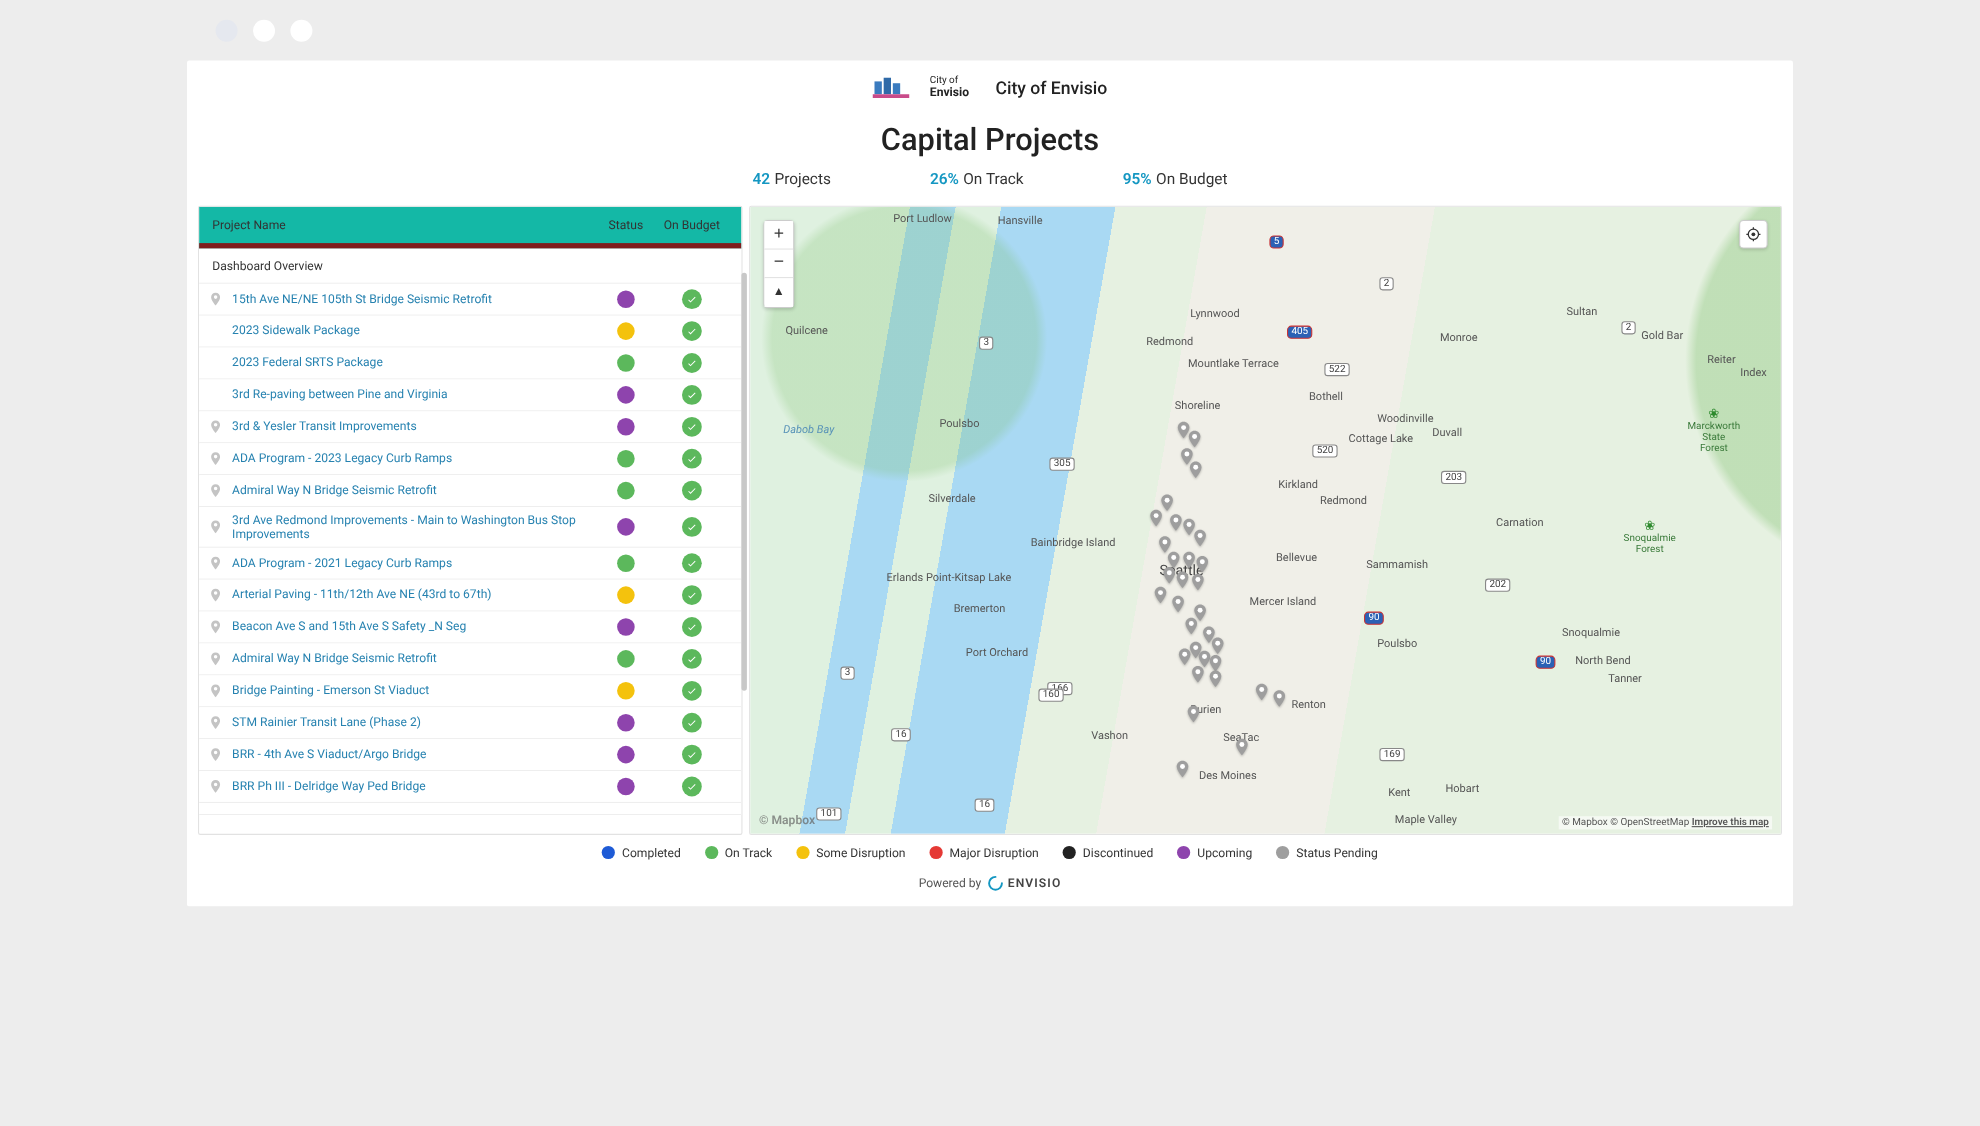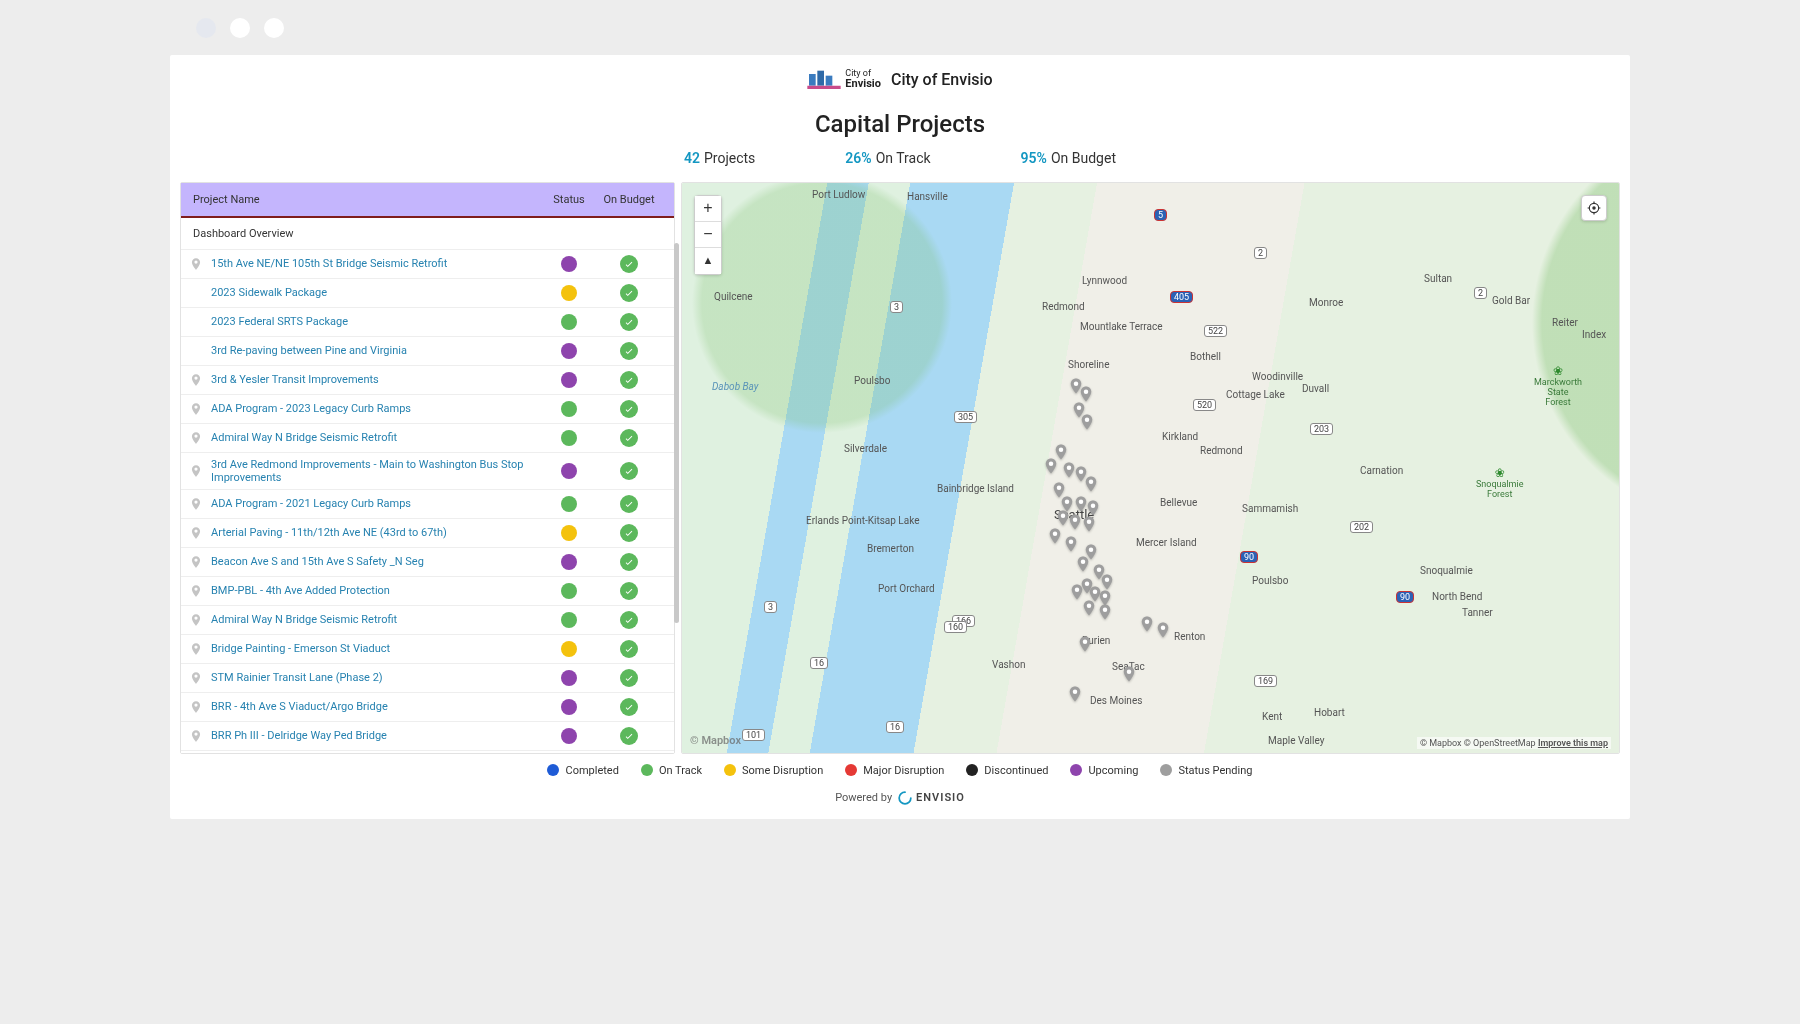--- a/index.html
+++ b/index.html
@@ -3,35 +3,35 @@
 <meta charset="utf-8">
 <style>
   * { box-sizing: border-box; margin: 0; padding: 0; }
   body { font-family: -apple-system, BlinkMacSystemFont, "Segoe UI", Roboto, Helvetica, Arial, sans-serif; background: #ededed; color: #333; }
   .browser-frame { width: 1460px; margin: 0 auto; }
   .browser-tabs { height: 55px; display:flex; align-items:center; padding-left: 26px; gap: 14px; }
   .browser-dot { width: 20px; height:20px; border-radius:50%; background:#fff; }
   .browser-dot.active { background:#e5e8ef; }
   .app { background:#fff; border-radius:2px; padding: 10px 10px 14px 10px; }
   .header { text-align:center; padding: 4px 0 6px 0; }
-  .logo-line { display:flex; justify-content:center; align-items:center; gap:10px; margin-bottom:20px;}
+  .logo-line { display:flex; justify-content:center; align-items:center; gap:24px; margin-bottom:20px;}
   .logo-building { width:28px; position:relative; }
   .logo-building svg { display:block; }
   .logo-text-small { font-size:10px; line-height:1.05; text-align:left; color:#222; }
   .logo-text-small .t1 { font-size:9px; }
   .logo-text-small .t2 { font-weight:700; font-size:11px; }
   .org-name { font-size:16px; font-weight:500; color:#222; }
-  .page-title { font-size:24px; font-weight:500; color:#222; margin-top:6px; }
+  .page-title { font-size:28px; font-weight:500; color:#222; margin-top:6px; }
   .stats-row { display:flex; justify-content:center; gap:90px; margin-top:12px; font-size:14px; }
   .stat-num { color:#1497c2; font-weight:600; }
   .stat-label { color:#333; margin-left:4px; }
   .main { display:flex; gap:6px; margin-top:10px; }
   .table-pane { width:495px; border:1px solid #e2e2e2; border-radius:2px; position:relative; }
   .table-scroll { max-height:570px; overflow:hidden; }
-  .tbl-head { display:flex; align-items:flex-start; background:#c4b5fd; border-bottom:2px solid #7f1d1d; font-size:11px; color:#333; padding:10px 10px 10px 12px; }
+  .tbl-head { display:flex; align-items:flex-start; background:#14b8a6; border-bottom:5px solid #7f1d1d; font-size:11px; color:#333; padding:10px 10px 10px 12px; }
   .col-name { flex:1; }
   .col-status { width:50px; text-align:center; }
   .col-budget { width:70px; text-align:center; }
   .section-row { padding:9px 12px; font-size:11px; color:#333; border-bottom:1px solid #eee; background:#fff; }
   .proj-row { display:flex; align-items:center; padding:5px 10px 5px 6px; border-bottom:1px solid #eee; font-size:11px; background:#fff; }
   .pin-ic { width:18px; flex:0 0 18px; display:flex; justify-content:center; color:#c4c4c4; }
   .pin-ic.blank { visibility:hidden; }
   .proj-name { flex:1; color:#2682b0; padding-left:6px; cursor:pointer; }
   .status-cell { width:50px; display:flex; justify-content:center; }
   .budget-cell { width:70px; display:flex; justify-content:center; }
@@ -304,38 +304,20 @@
               </div>
               <div class="proj-row">
                 <span class="pin-ic">
                   <svg viewBox="0 0 24 24" width="14" height="14">
                     <path fill="currentColor" d="M12 2C8 2 5 5 5 9c0 5 7 13 7 13s7-8 7-13c0-4-3-7-7-7zm0 9.5A2.5 2.5 0 1 1 12 6a2.5 2.5 0 0 1 0 5.5z"></path>
                   </svg>
                 </span>
                 <span class="proj-name">Beacon Ave S and 15th Ave S Safety _N Seg</span>
                 <span class="status-cell">
                   <span class="dot" style="background:#8e44ad"></span>
-                </span>
-                <span class="budget-cell">
-                  <span class="chk">
-                    <svg width="10" height="10" viewBox="0 0 24 24">
-                      <path fill="#fff" d="M9 16.2l-3.5-3.5L4 14.2 9 19.2 20 8.2l-1.5-1.5z"></path>
-                    </svg>
-                  </span>
-                </span>
-              </div>
-              <div class="proj-row">
-                <span class="pin-ic">
-                  <svg viewBox="0 0 24 24" width="14" height="14">
-                    <path fill="currentColor" d="M12 2C8 2 5 5 5 9c0 5 7 13 7 13s7-8 7-13c0-4-3-7-7-7zm0 9.5A2.5 2.5 0 1 1 12 6a2.5 2.5 0 0 1 0 5.5z"></path>
-                  </svg>
-                </span>
-                <span class="proj-name">BMP-PBL - 4th Ave Added Protection</span>
-                <span class="status-cell">
-                  <span class="dot" style="background:#5cb85c"></span>
                 </span>
                 <span class="budget-cell">
                   <span class="chk">
                     <svg width="10" height="10" viewBox="0 0 24 24">
                       <path fill="#fff" d="M9 16.2l-3.5-3.5L4 14.2 9 19.2 20 8.2l-1.5-1.5z"></path>
                     </svg>
                   </span>
                 </span>
               </div>
               <div class="proj-row">

